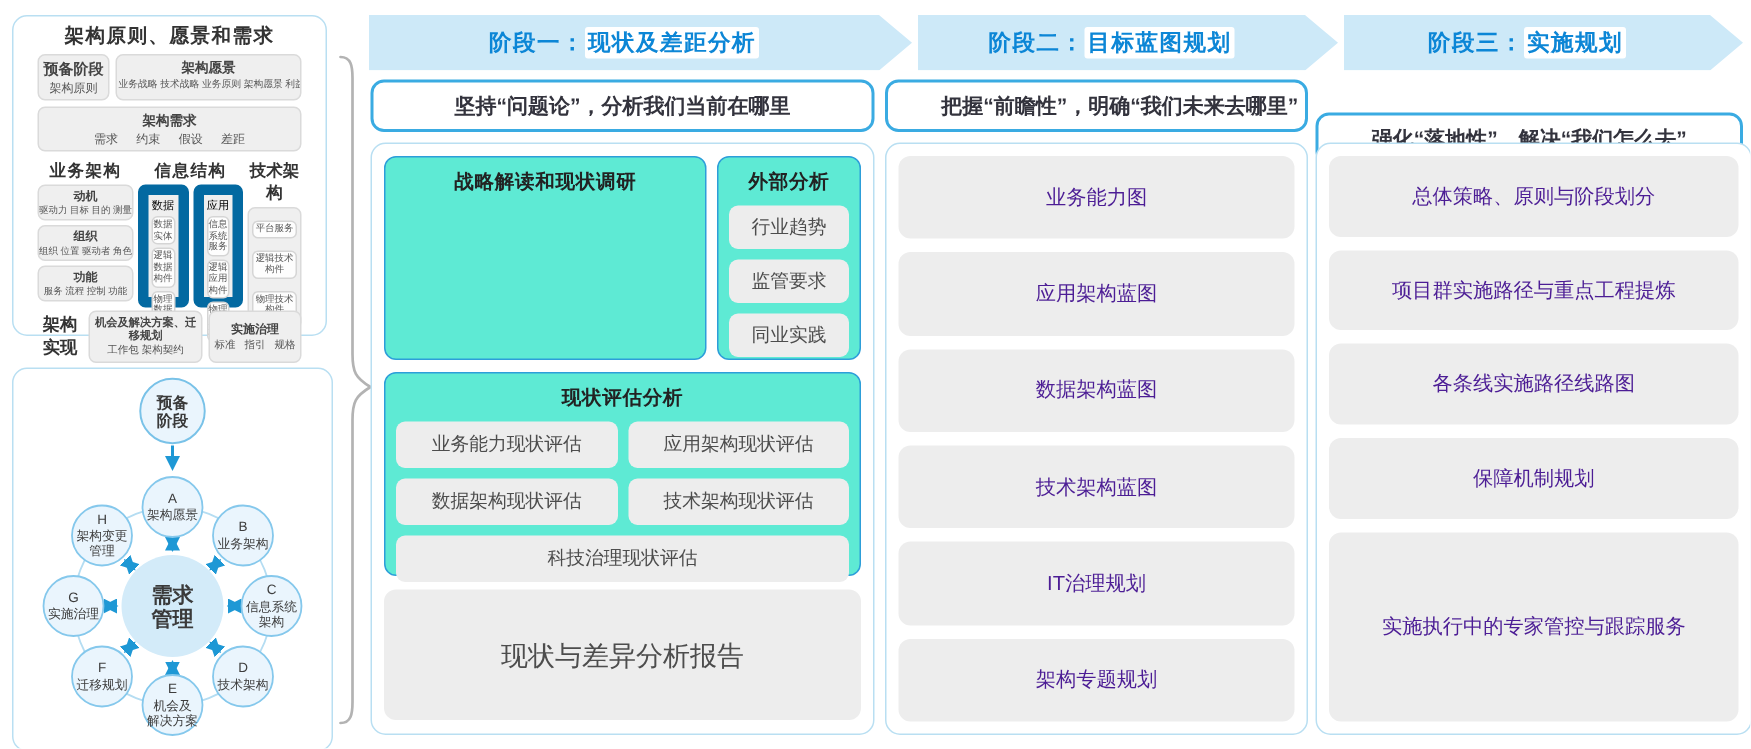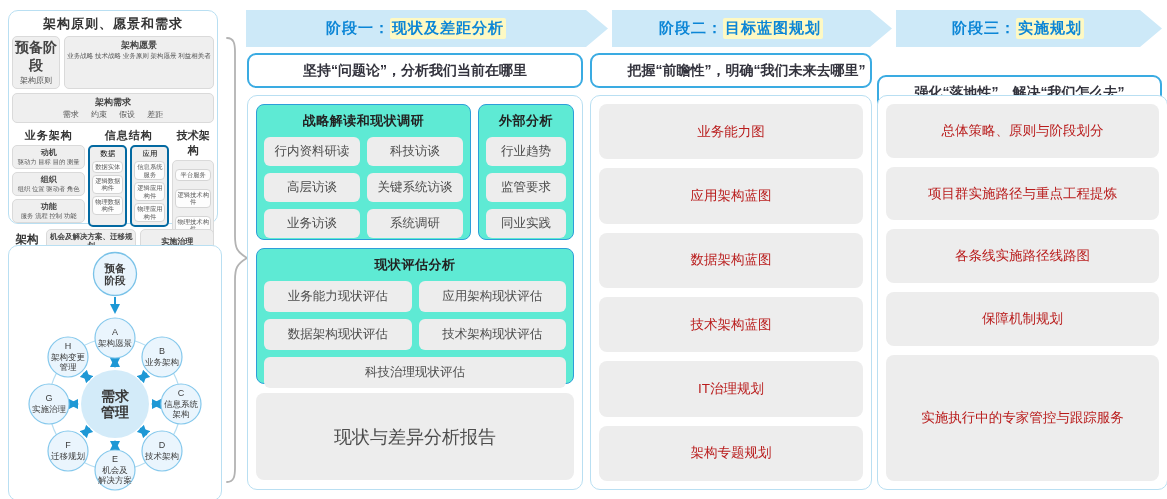--- a/index.html
+++ b/index.html
@@ -1,41 +1,41 @@
 <!DOCTYPE html>
 <html><head>
 <meta charset="utf-8">
 <style>
   * { box-sizing: border-box; margin: 0; padding: 0; }
   body { background:#fff; font-family:"Liberation Sans","DejaVu Sans",sans-serif; }
   .stage { position:relative; width:1167px; height:499px; background:#fff; overflow:hidden; }
 
   
   .panel { position:absolute; border:1.5px solid #b9dff2; border-radius:10px; background:#fff; }
-  .lt { left:8px; top:10px; width:210px; height:214px; padding:4px 3px; }
+  .lt { left:8px; top:10px; width:210px; height:214px; padding:4px 16px; }
   .lt-title { font-size:13px; font-weight:bold; color:#333; text-align:center; letter-spacing:1px; }
   .gbox { background:#efefef; border:1px solid #dadada; border-radius:5px; text-align:center; color:#555; }
   .gbox .t { font-weight:bold; color:#444; }
   .row1 { display:flex; gap:4px; margin-top:3px; }
   .prep-box { width:48px; padding:2px 1px; }
-  .prep-box .t { font-size:14px; } .prep-box .s { font-size:8px; }
+  .prep-box .t { font-size:10px; } .prep-box .s { font-size:8px; }
   .vision-box { flex:1; padding:2px 1px; overflow:hidden; }
   .vision-box .t { font-size:9px; }
   .vision-box .s { font-size:6.5px; white-space:nowrap; }
   .row2 { margin-top:4px; padding:2px 0; }
   .row2 .t { font-size:9px; }
   .row2 .s { font-size:8px; word-spacing:10px; }
   .row3 { display:flex; gap:3px; margin-top:5px; height:97px; }
   .colh { font-size:11px; font-weight:bold; color:#333; text-align:center; letter-spacing:1px; margin-bottom:2px; }
   .col-biz { width:74px; }
   .col-biz .gbox { margin-bottom:3px; padding:1px 0; }
   .col-biz .t { font-size:8px; } .col-biz .s { font-size:6.3px; white-space:nowrap; }
   .col-info { width:82px; }
   .info-cols { display:flex; gap:3px; }
-  .subcol { flex:1; background:#efefef; border:2px solid #0369a1; border-radius:5px; padding:2px; height:82px; }
+  .subcol { flex:1; background:#efefef; border:7px solid #0369a1; border-radius:5px; padding:2px; height:82px; }
   .subcol .t { font-size:7.5px; text-align:center; }
   .wbox { background:#fdfdfd; border:1px solid #d5d5d5; border-radius:4px; font-size:6.3px; color:#555; text-align:center; line-height:1.2; padding:1px 0; margin-top:2px; }
   .col-tech { width:42px; }
   .tech-box { background:#efefef; border:1px solid #dadada; border-radius:5px; padding:3px 2px; height:82px; display:flex; flex-direction:column; justify-content:space-around; }
   .row4 { display:flex; gap:4px; margin-top:4px; align-items:stretch; height:35px; }
   .impl-label { width:30px; font-size:11.5px; font-weight:bold; color:#333; display:flex; align-items:center; text-align:center; line-height:1.25; }
   .impl-box1 { flex:1.25; padding:1px 2px; display:flex; flex-direction:column; justify-content:center; }
   .impl-box1 .t { font-size:7.5px; line-height:1.15; } .impl-box1 .s { font-size:7px; }
   .impl-box2 { flex:1; padding:1px 2px; display:flex; flex-direction:column; justify-content:center; }
   .impl-box2 .t { font-size:8px; } .impl-box2 .s { font-size:7px; word-spacing:4px; }
@@ -47,21 +47,21 @@
   .adm-letter { font-size:9px; fill:#3d3d3d; }
 
   
   .brace { position:absolute; left:223px; top:34px; }
 
   
   .banner { position:absolute; top:10px; height:37px; background:#cde9f8;
             clip-path:polygon(0 0, calc(100% - 22px) 0, 100% 50%, calc(100% - 22px) 100%, 0 100%);
             display:flex; align-items:center; justify-content:center; padding-right:22px;
             font-size:15px; font-weight:bold; color:#0c86d6; letter-spacing:1px; }
-  .banner .hl { background:#fef9c3; padding:1px 2px; border-radius:2px; }
+  .banner .hl { background:#ffffff; padding:1px 2px; border-radius:2px; }
   .b1 { left:246px; width:362px; }
   .b2 { left:612px; width:280px; }
   .b3 { left:896px; width:266px; }
 
   
   .subtitle { position:absolute; top:53px; height:35px; border:2px solid #3aabe2; border-radius:9px; background:#fff;
               display:flex; align-items:center; justify-content:center; font-size:14px; font-weight:bold; color:#33333d; }
   .s1 { left:247px; width:336px; }
   .s2 { left:590px; width:282px;padding-left:31px; }
   .s3 { left:877px; width:285px;margin-top:22px; }
@@ -82,21 +82,21 @@
   .external .pill { margin-bottom:7px; }
   .external .pill:last-child { margin-bottom:0; }
   .assessment { margin-top:8px; height:136px; }
   .assessment .pill { padding:7px 1px; }
   .span2 { grid-column:1 / span 2; }
   .report { margin-top:9px; height:87px; background:#ededed; border-radius:8px;
             display:flex; align-items:center; justify-content:center; font-size:18px; color:#4d4d4d; }
 
   .stack { display:flex; flex-direction:column; gap:9px; height:100%; }
   .bigpill { flex:1; background:#ededed; border-radius:8px; display:flex; align-items:center; justify-content:center;
-             font-size:13.5px; color:#b91c1c; }
+             font-size:13.5px; color:#4c1d95; }
   .grow { flex:2.35; }
 </style>
 </head>
 <body>
 
 <div class="stage">
 
   <div class="panel lt">
     <div class="lt-title">架构原则、愿景和需求</div>
     <div class="row1">
@@ -266,28 +266,20 @@
   </div>
 
   <div class="subtitle s1">坚持“问题论”，分析我们当前在哪里</div>
   <div class="subtitle s2">把握“前瞻性”，明确“我们未来去哪里”</div>
   <div class="subtitle s3">强化“落地性”，解决“我们怎么去”</div>
 
   <div class="pcol c1">
     <div class="p1-row">
       <div class="bluebox strategy">
         <div class="bt">战略解读和现状调研</div>
-        <div class="grid2">
-          <div class="pill">行内资料研读</div>
-          <div class="pill">科技访谈</div>
-          <div class="pill">高层访谈</div>
-          <div class="pill">关键系统访谈</div>
-          <div class="pill">业务访谈</div>
-          <div class="pill">系统调研</div>
-        </div>
       </div>
       <div class="bluebox external">
         <div class="bt">外部分析</div>
         <div class="pill">行业趋势</div>
         <div class="pill">监管要求</div>
         <div class="pill">同业实践</div>
       </div>
     </div>
     <div class="bluebox assessment">
       <div class="bt">现状评估分析</div>

